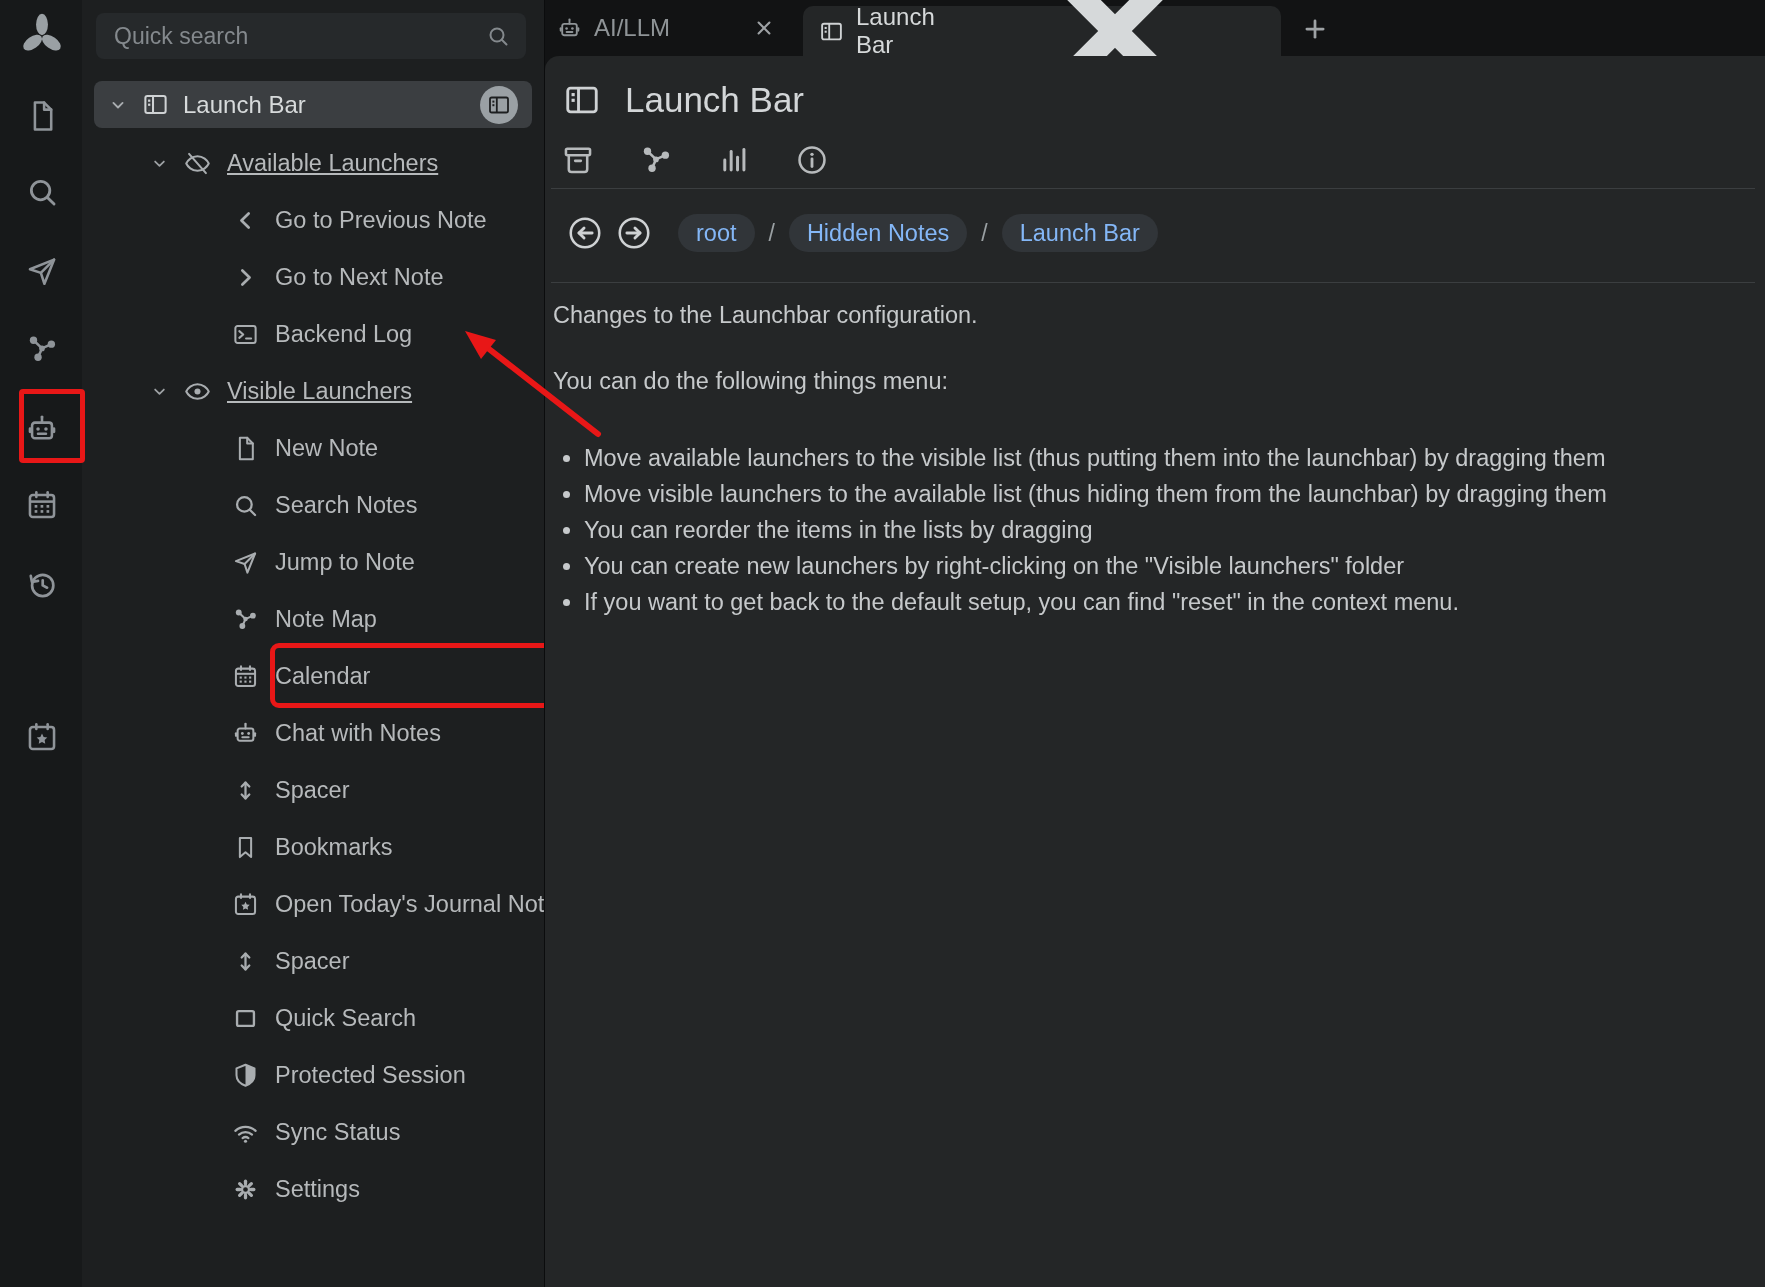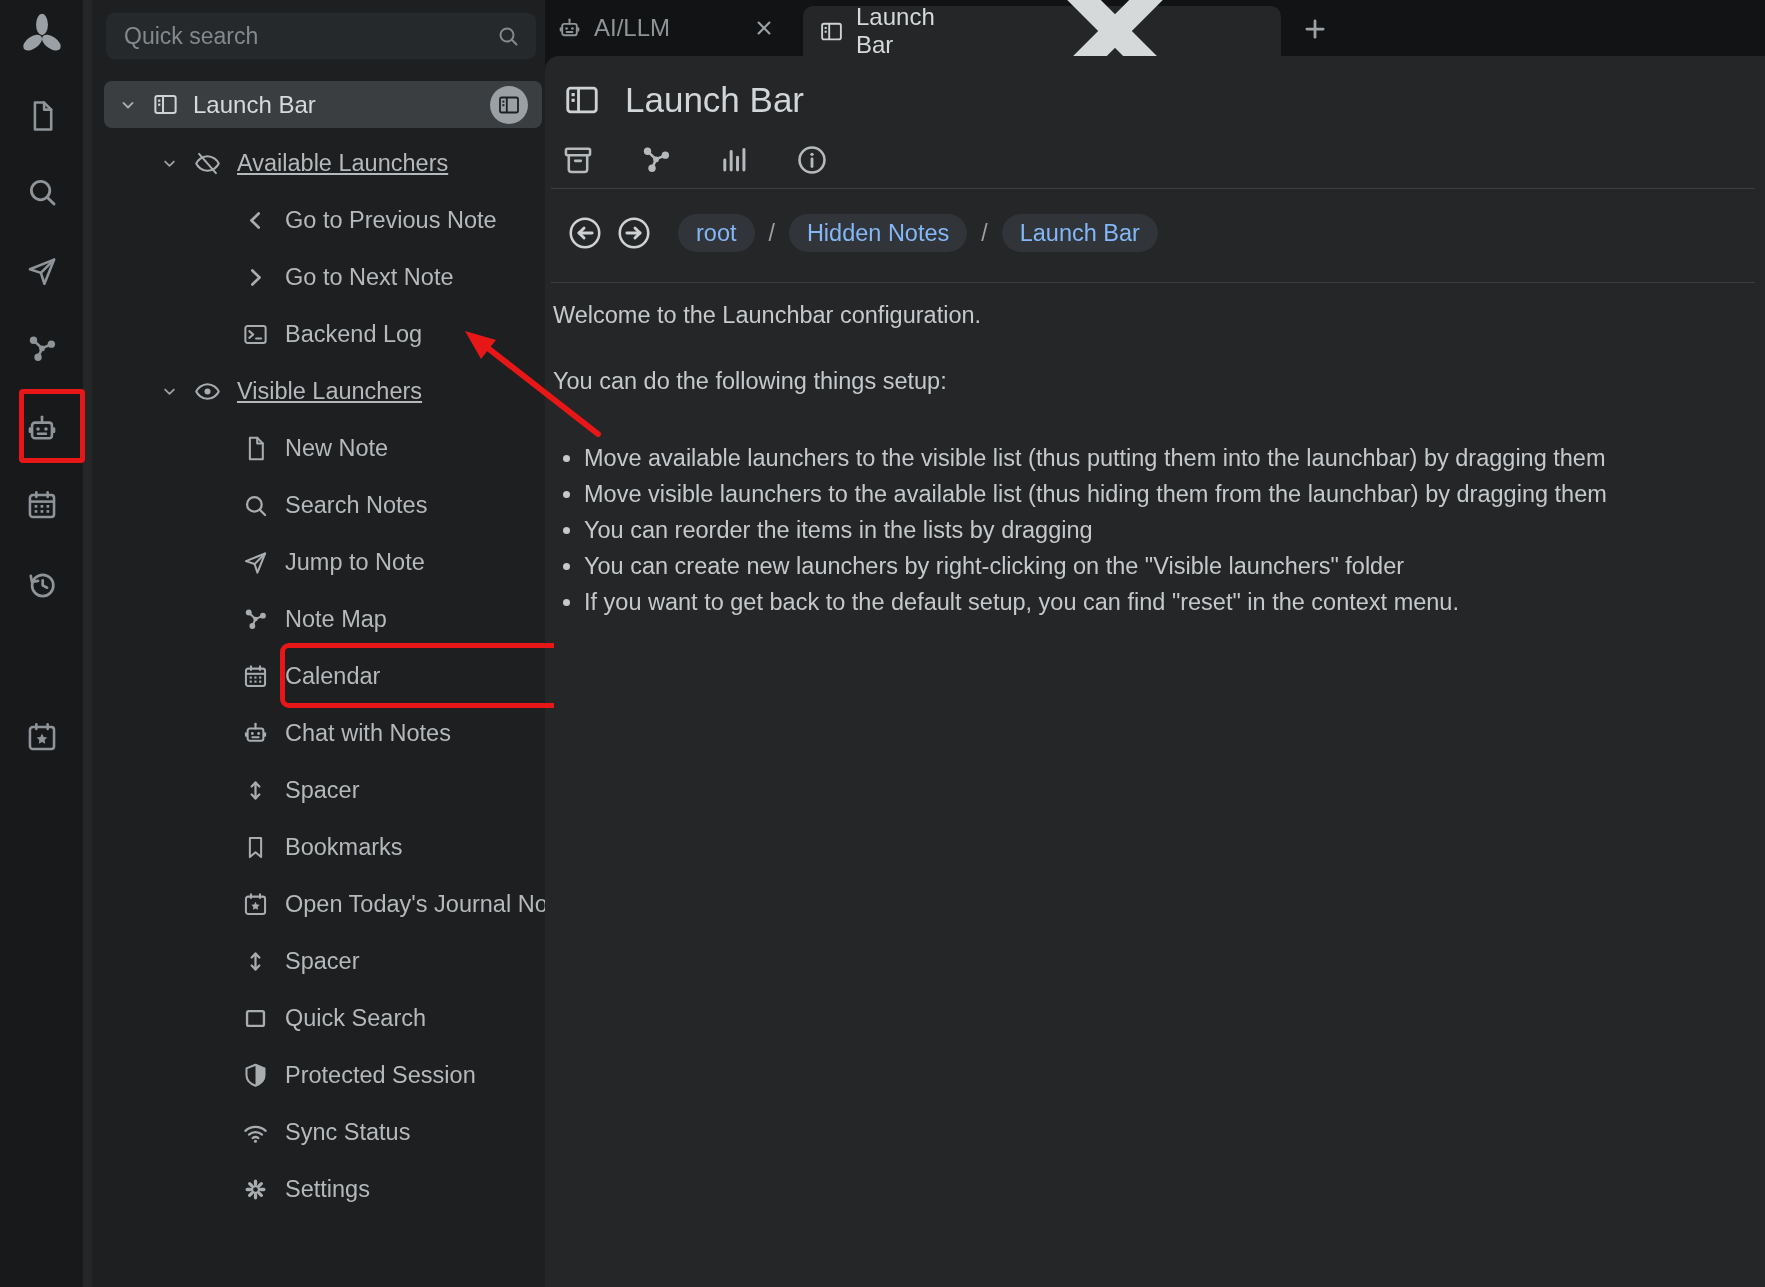--- a/index.html
+++ b/index.html
@@ -9,21 +9,21 @@
   .icon{display:inline-flex;align-items:center;justify-content:center;color:inherit;}
   .icon svg{width:100%;height:100%;}
 
   
   .sidebar{position:absolute;left:0;top:0;width:83px;height:100%;background:#17191a;}
   .side-icon{position:absolute;left:50%;transform:translate(-50%,-50%);
              width:34px;height:34px;color:#8f9499;cursor:pointer;}
   .side-icon.logo{width:46px;height:46px;color:#9aa0a4;}
 
   
-  .tree{position:absolute;left:92px;top:0;width:462px;height:100%;background:#1d1f20;
+  .tree{position:absolute;left:82px;top:0;width:462px;height:100%;background:#1d1f20;
         border-right:1px solid #0b0c0d;overflow:hidden;}
   .search{position:absolute;left:14px;top:13px;width:430px;height:46px;background:#26292b;
           border-radius:8px;display:flex;align-items:center;padding:0 16px;box-sizing:border-box;}
   .search input{flex:1;background:transparent;border:none;outline:none;color:#b9bcbe;
                 font-size:23px;font-family:inherit;}
   .search input::placeholder{color:#84898d;}
   .search .icon{width:24px;height:24px;color:#84898d;}
   .root-row{position:absolute;left:12px;top:81px;width:438px;height:47px;background:#3b3e41;
             border-radius:8px;display:flex;align-items:center;color:#d7dadb;font-size:24px;
             box-sizing:border-box;padding:0 14px;cursor:pointer;}
@@ -557,22 +557,22 @@
       <span id="crumb-segs" style="display:flex;align-items:center;">
           <span class="pill">root</span>
           <span class="sep">/</span>
           <span class="pill">Hidden Notes</span>
           <span class="sep">/</span>
           <span class="pill">Launch Bar</span>
         </span>
     </div>
     <div class="div2"></div>
     <div class="content">
-      <p>Welcome to the Launchbar configuration.</p>
-      <p>You can do the following things setup:</p>
+      <p>Changes to the Launchbar configuration.</p>
+      <p>You can do the following things menu:</p>
       <ul id="bullet-list">
           <li>Move available launchers to the visible list (thus putting them into the launchbar) by dragging them</li>
           <li>Move visible launchers to the available list (thus hiding them from the launchbar) by dragging them</li>
           <li>You can reorder the items in the lists by dragging</li>
           <li>You can create new launchers by right-clicking on the "Visible launchers" folder</li>
           <li>If you want to get back to the default setup, you can find "reset" in the context menu.</li>
         </ul>
     </div>
   </div>
 

